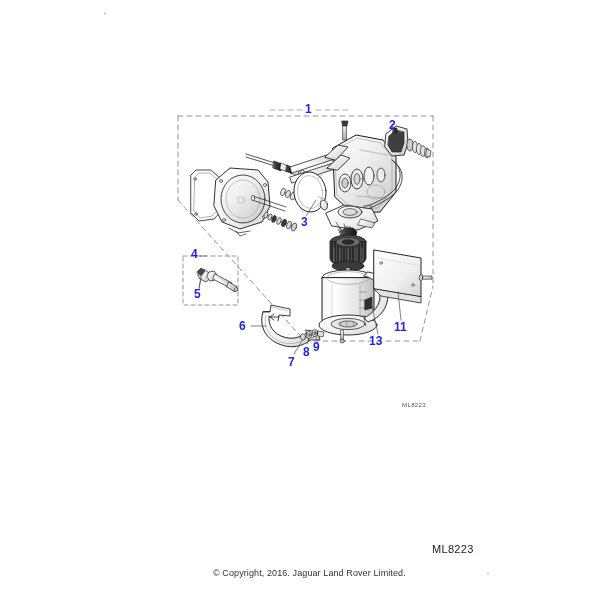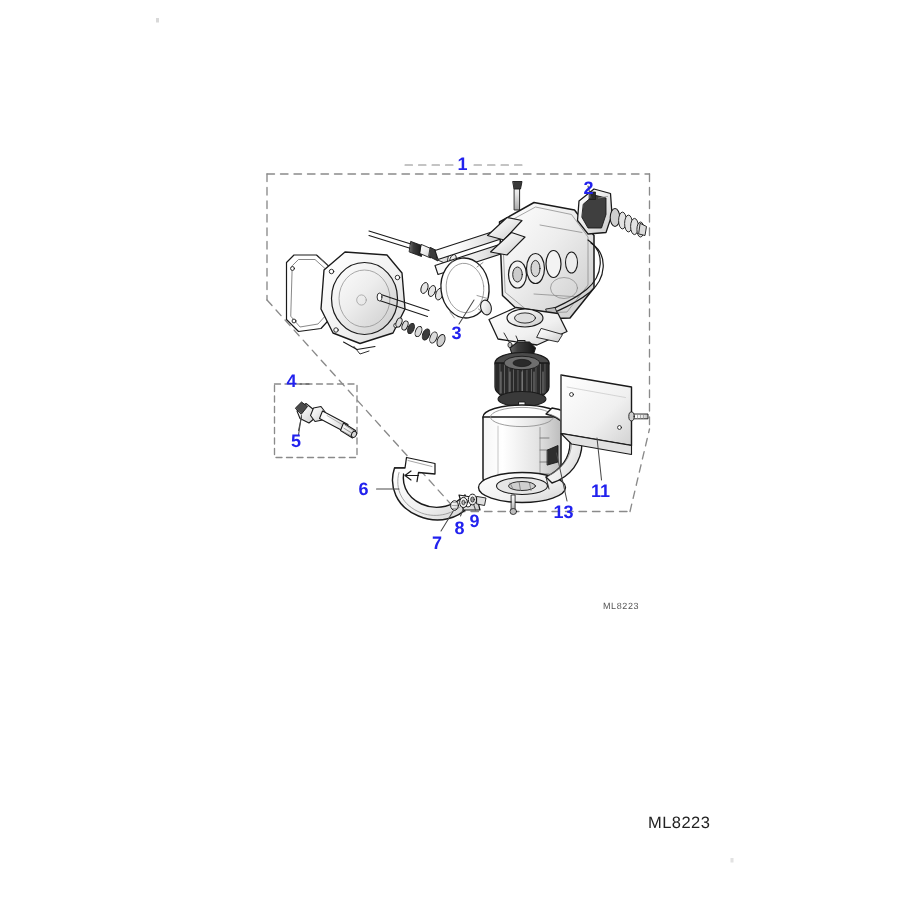--- a/index.html
+++ b/index.html
@@ -350,16 +350,17 @@
   <div class="callout" style="left:194px;top:288px">5</div>
   <div class="callout" style="left:239px;top:320px">6</div>
   <div class="callout" style="left:288px;top:356px">7</div>
   <div class="callout" style="left:303px;top:346px">8</div>
   <div class="callout" style="left:313px;top:341px">9</div>
   <div class="callout" style="left:369px;top:335px">13</div>
   <div class="callout" style="left:394px;top:321px">11</div>
 
   <div id="figcode">ML8223</div>
   <div id="platecode">ML8223</div>
+  <div id="copyright">© Copyright, 2016. Jaguar Land Rover Limited.</div>
 
   <div id="speck"></div>
   <div id="speck2"></div>
 </div>
 
 </body></html>

